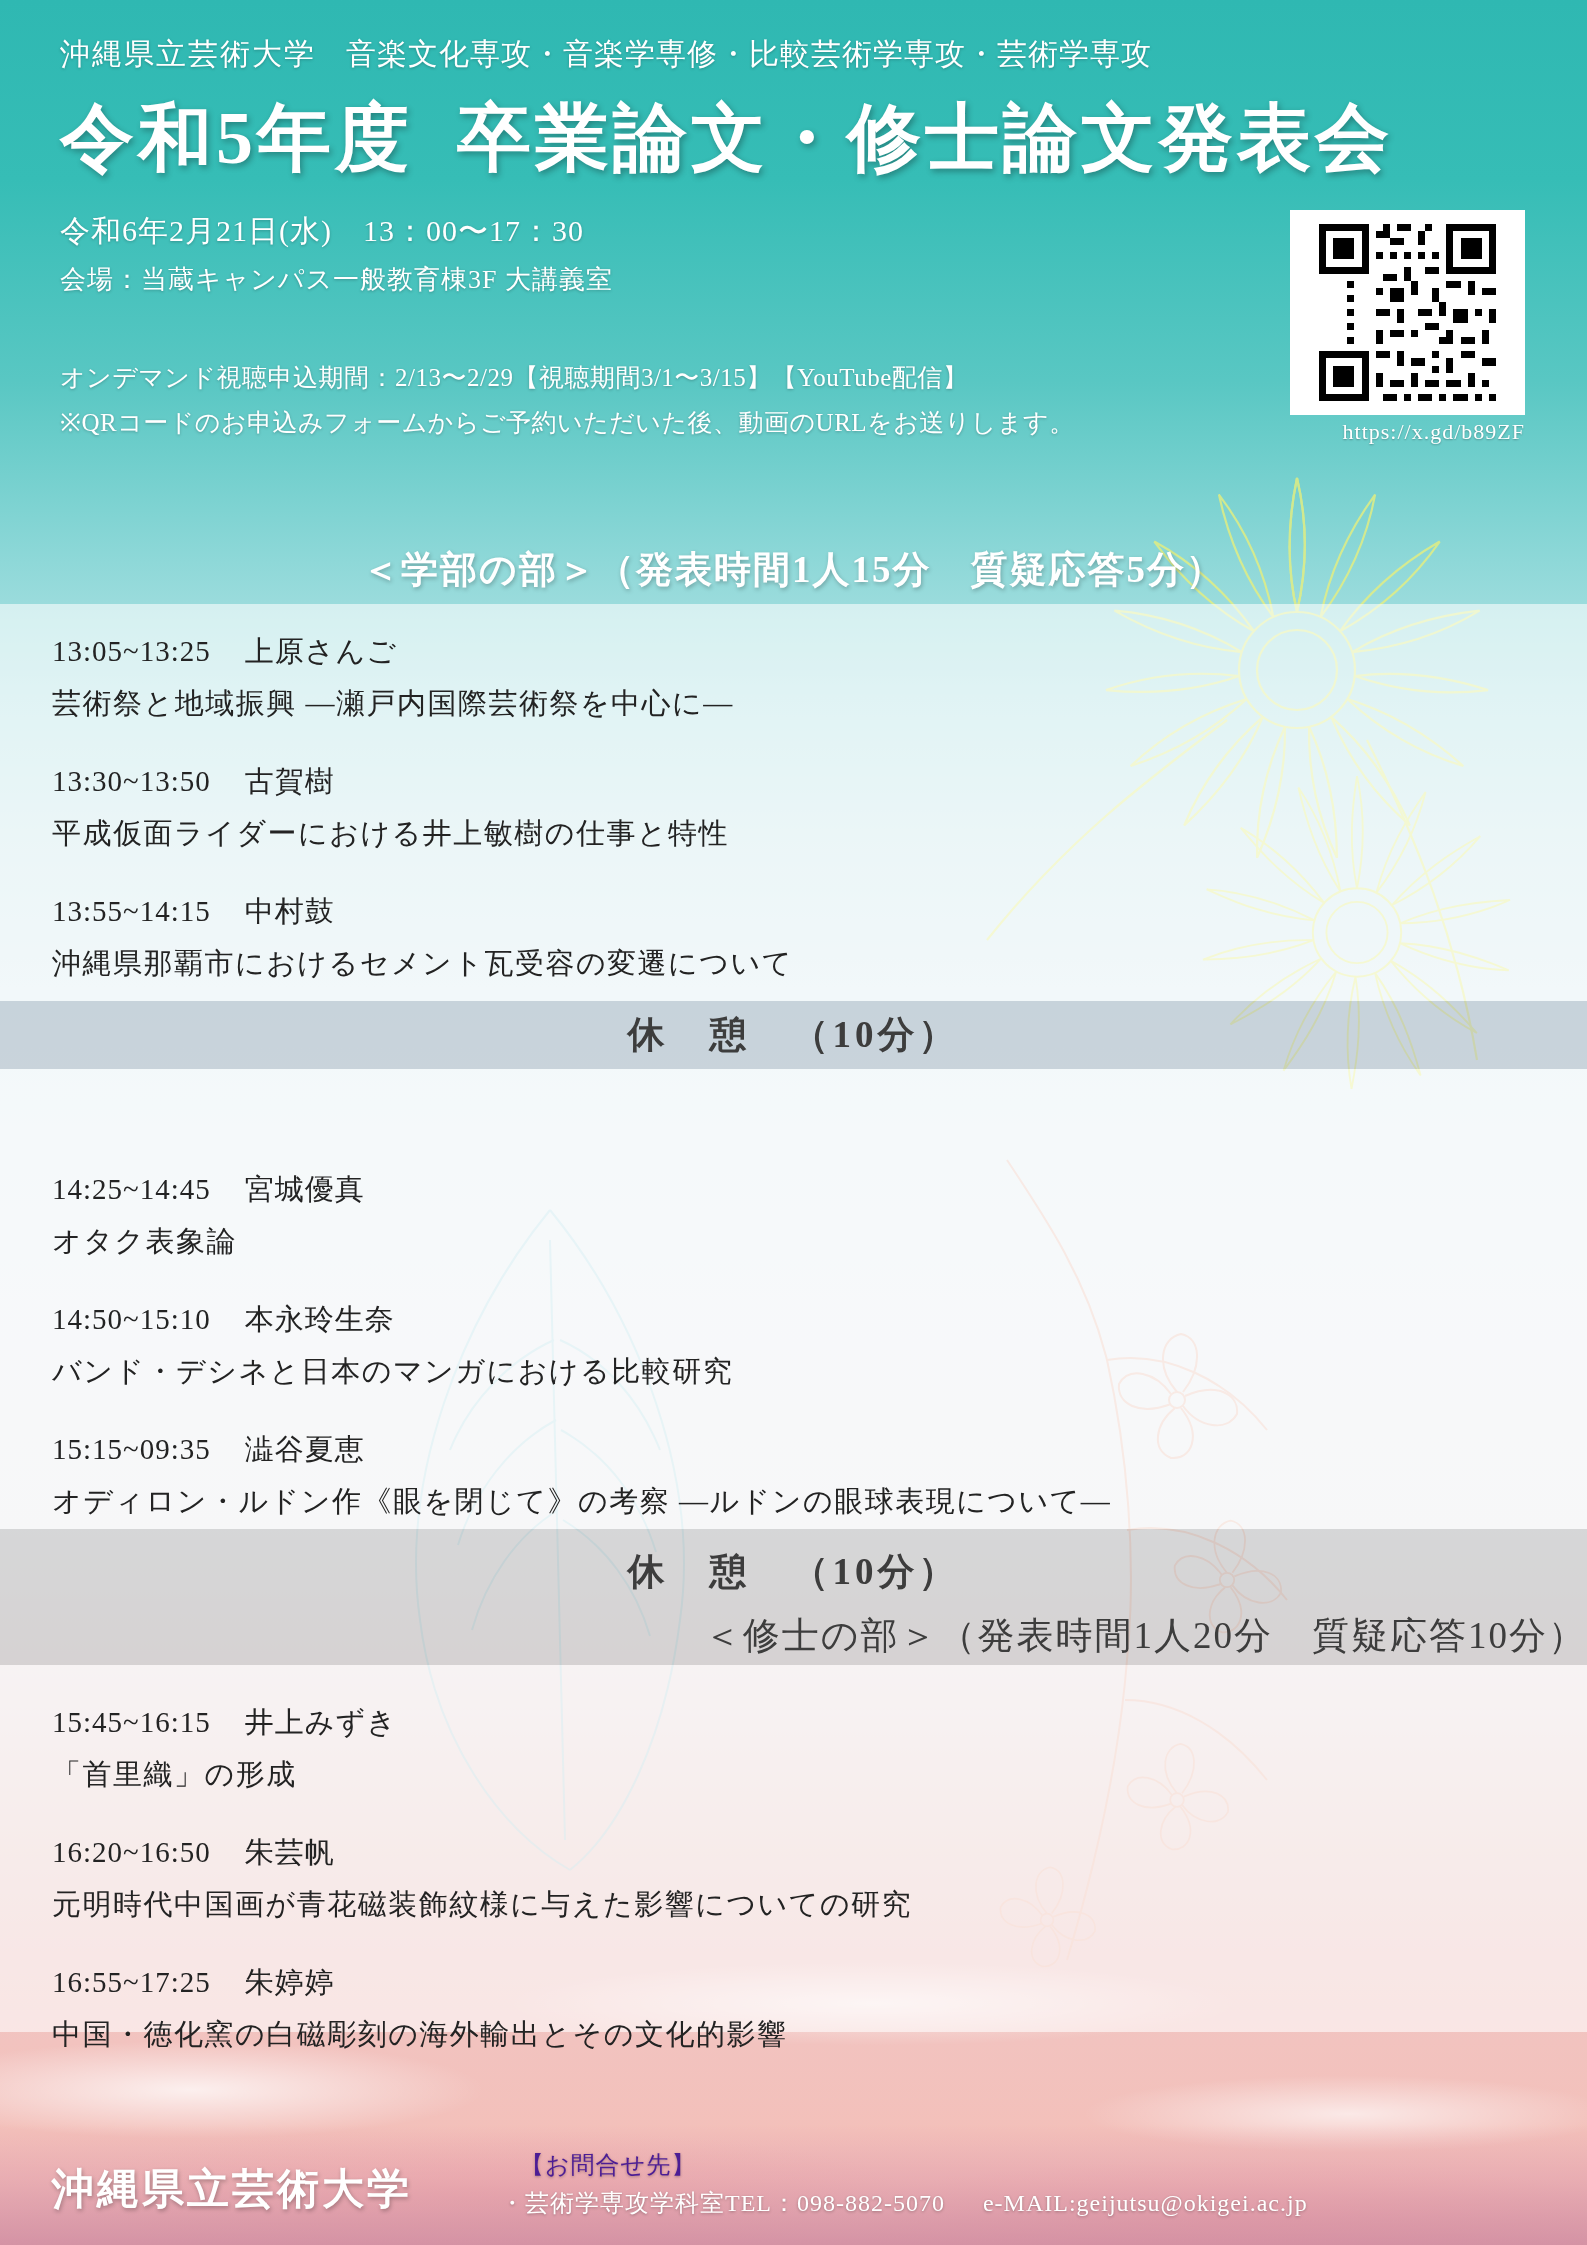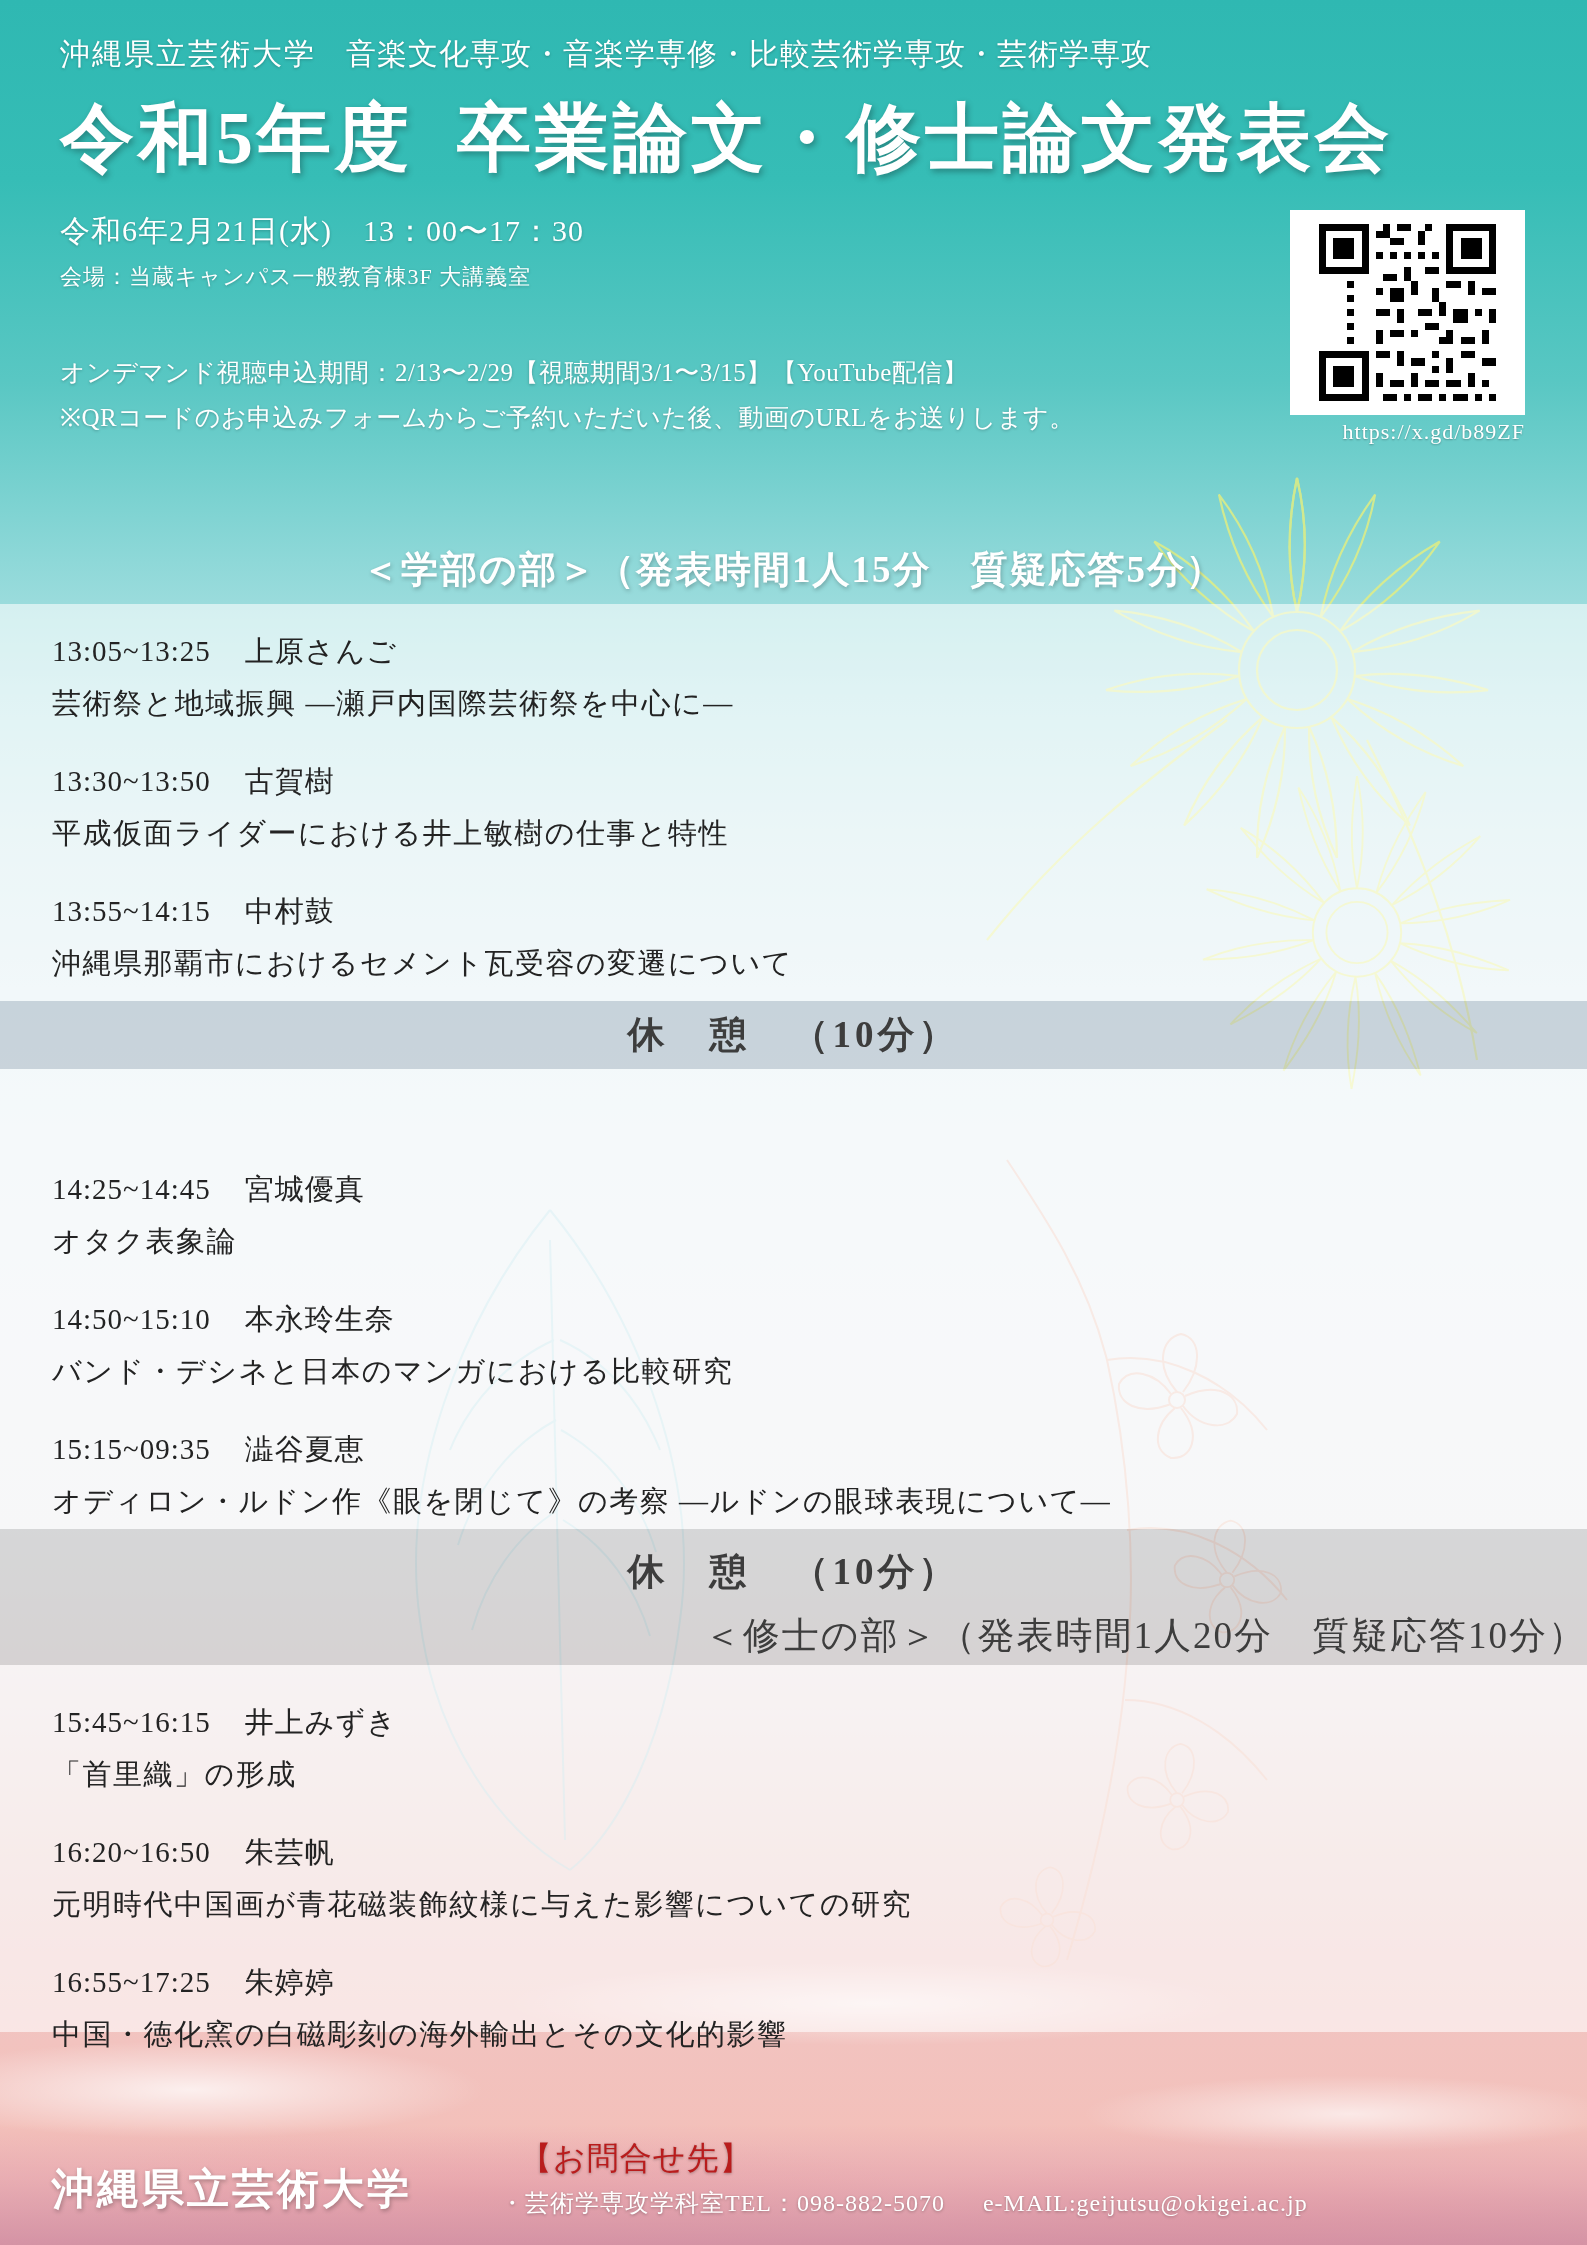--- a/index.html
+++ b/index.html
@@ -110,21 +110,21 @@
   }
   .main-title .gap { display:inline-block; width: 44px; }
   .datetime {
     margin-top: 22px;
     font-size: 30px;
     letter-spacing: 1px;
     text-shadow: 0 1px 3px rgba(0,0,0,0.25);
   }
   .venue {
     margin-top: 10px;
-    font-size: 22px;
+    font-size: 26px;
     letter-spacing: 1px;
     text-shadow: 0 1px 3px rgba(0,0,0,0.25);
   }
   .ondemand {
     margin-top: 64px;
     font-size: 25px;
     letter-spacing: 0.5px;
     text-shadow: 0 1px 3px rgba(0,0,0,0.25);
   }
   .note {
@@ -239,22 +239,22 @@
     font-weight: bold;
     color: #ffffff;
     letter-spacing: 3px;
     text-shadow: 1px 2px 4px rgba(0,0,0,0.28);
     white-space: nowrap;
   }
   .footer-contact {
     position: absolute;
     left: 520px;
     bottom: 64px;
-    font-size: 32px;
-    color: #b91c1c;
+    font-size: 24px;
+    color: #4c1d95;
     letter-spacing: 1px;
     text-shadow: 0 1px 3px rgba(0,0,0,0.3);
     white-space: nowrap;
   }
   .footer-contact2 {
     position: absolute;
     left: 500px;
     bottom: 26px;
     font-size: 24px;
     color: #ffffff;

